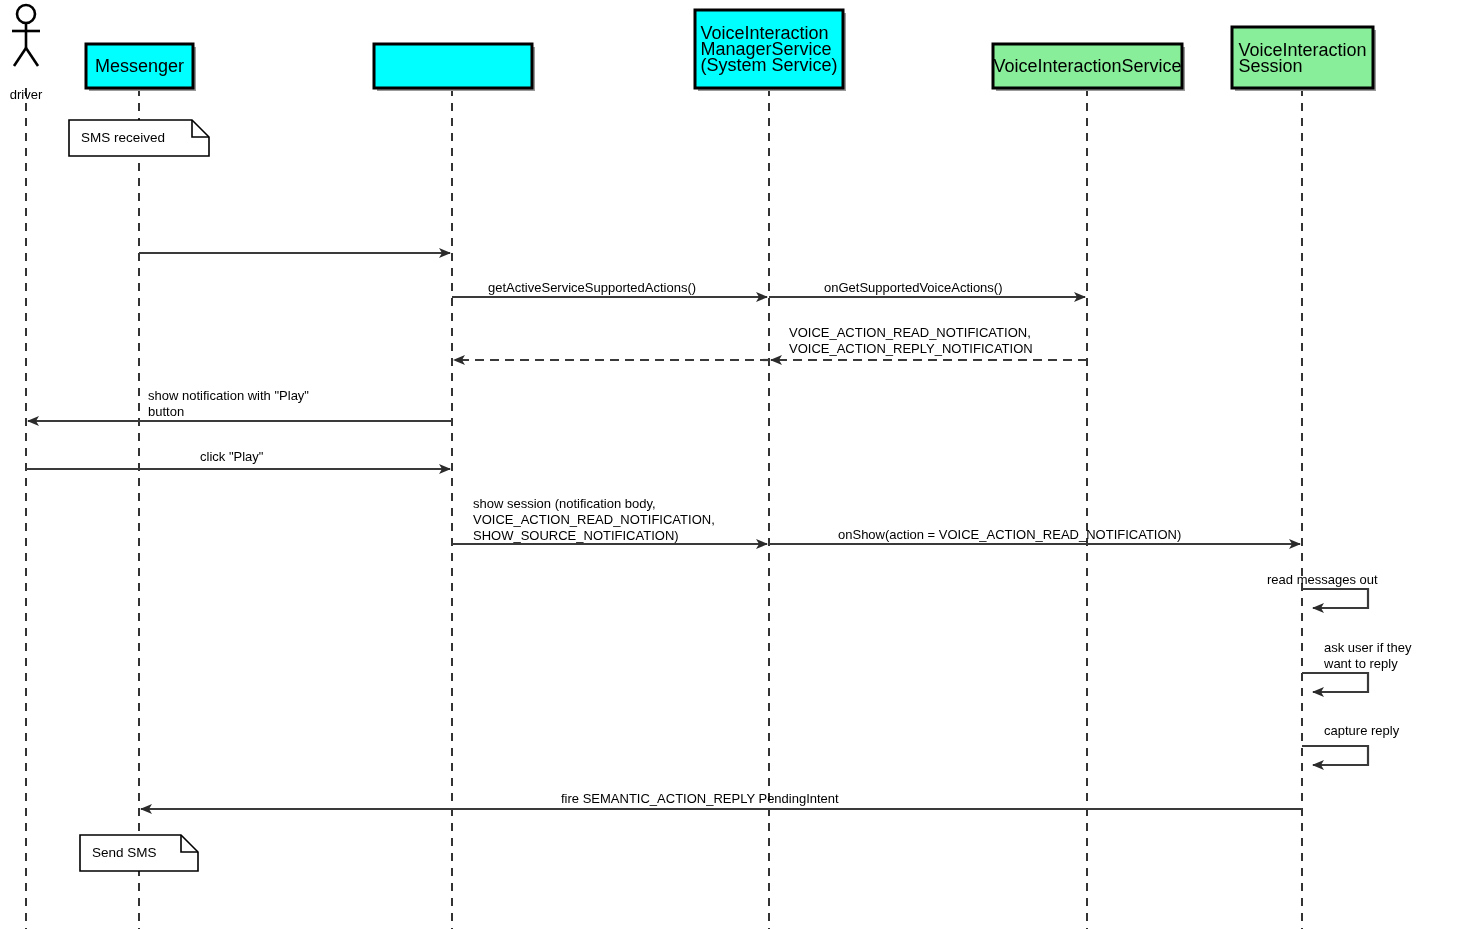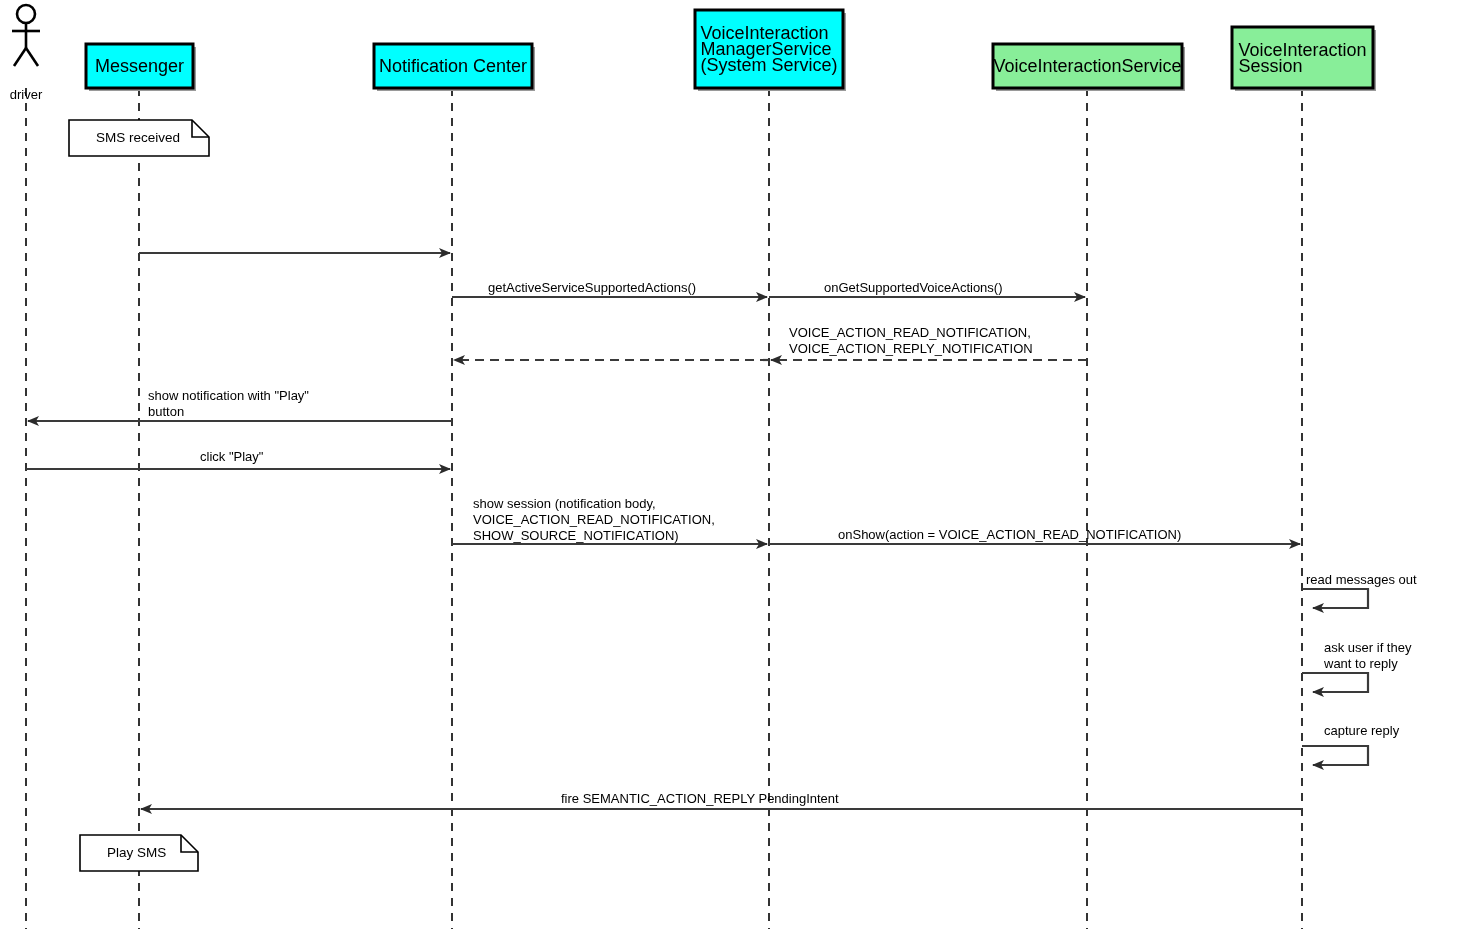--- a/index.html
+++ b/index.html
@@ -2,21 +2,21 @@
 <html><head>
 <meta charset="utf-8">
 <style>
   html,body{margin:0;padding:0;background:#ffffff;}
   body{font-family:"Liberation Sans",sans-serif;}
   #canvas{position:relative;width:1457px;height:929px;background:#ffffff;overflow:hidden;}
   svg.layer{position:absolute;left:0;top:0;width:1457px;height:929px;}
   .lbl{position:absolute;font-size:13px;color:#000;line-height:16px;white-space:pre;}
   .boxlabel{position:absolute;display:flex;align-items:center;justify-content:center;
             font-size:18px;line-height:16px;color:#000;pointer-events:none;}
-  .notelabel{position:absolute;font-size:13.5px;color:#000;line-height:16px;white-space:pre;margin-left:15px;}
+  .notelabel{position:absolute;font-size:13.5px;color:#000;line-height:16px;white-space:pre;}
   .actorlabel{position:absolute;font-size:13px;color:#000;margin-top:20px;}
 </style>
 </head>
 <body>
 
 <div id="canvas">
   <svg class="layer">
     <defs>
       <marker id="arrowFilled" markerWidth="12" markerHeight="10" refX="11" refY="5" orient="auto" markerUnits="userSpaceOnUse">
         <path d="M0,0 L12,5 L0,10 L3,5 Z" fill="#2b2b2b"></path>
@@ -75,48 +75,45 @@
     <g id="selfmsg-group">
         <path d="M1302,589 L1368,589 L1368,608 L1313,608" fill="none" stroke="#3a3a3a" stroke-width="2.2" marker-end="url(#arrowFilledL)"></path>
         <path d="M1302,673 L1368,673 L1368,692 L1313,692" fill="none" stroke="#3a3a3a" stroke-width="2.2" marker-end="url(#arrowFilledL)"></path>
         <path d="M1302,746 L1368,746 L1368,765 L1313,765" fill="none" stroke="#3a3a3a" stroke-width="2.2" marker-end="url(#arrowFilledL)"></path>
       </g>
   </svg>
   <div id="labels-layer" style="position:absolute;left:0;top:0;width:1457px;height:929px;">
       <div class="boxlabel" style="left: 86px; top: 44px; width: 107px; height: 44px; border-radius: 10px;">
         <span style="white-space: pre-line;">Messenger</span>
       </div>
-      <div class="boxlabel" style="left: 374px; top: 44px; width: 158px; height: 44px;">
-        <span style="white-space: pre-line;">Notification Center</span>
-      </div>
       <div class="boxlabel" style="left: 695px; top: 10px; width: 148px; height: 78px;">
         <span style="white-space: pre-line;">VoiceInteraction
 ManagerService
 (System Service)</span>
       </div>
       <div class="boxlabel" style="left: 993px; top: 44px; width: 189px; height: 44px;">
         <span style="white-space: pre-line;">VoiceInteractionService</span>
       </div>
       <div class="boxlabel" style="left: 1232px; top: 27px; width: 141px; height: 61px;">
         <span style="white-space: pre-line;">VoiceInteraction
 Session</span>
       </div>
       <div class="actorlabel" style="left: 4px; top: 67px; width: 44px; text-align: center;">driver</div>
       <div class="notelabel" style="left: 81px; top: 130px;">SMS received</div>
-      <div class="notelabel" style="left: 92px; top: 845px;">Play SMS</div>
+      <div class="notelabel" style="left: 92px; top: 845px;">Send SMS</div>
       <div class="lbl" style="left: 488px; top: 280px;">getActiveServiceSupportedActions()</div>
       <div class="lbl" style="left: 824px; top: 280px;">onGetSupportedVoiceActions()</div>
       <div class="lbl" style="left: 789px; top: 325px;">VOICE_ACTION_READ_NOTIFICATION,
 VOICE_ACTION_REPLY_NOTIFICATION</div>
       <div class="lbl" style="left: 148px; top: 388px;">show notification with "Play"
 button</div>
       <div class="lbl" style="left: 200px; top: 449px;">click "Play"</div>
       <div class="lbl" style="left: 473px; top: 496px;">show session (notification body,
 VOICE_ACTION_READ_NOTIFICATION,
 SHOW_SOURCE_NOTIFICATION)</div>
       <div class="lbl" style="left: 838px; top: 527px;">onShow(action = VOICE_ACTION_READ_NOTIFICATION)</div>
       <div class="lbl" style="left: 561px; top: 791px;">fire SEMANTIC_ACTION_REPLY PendingIntent</div>
-      <div class="lbl" style="left: 1306px; top: 572px;">read messages out</div>
+      <div class="lbl" style="left: 1267px; top: 572px;">read messages out</div>
       <div class="lbl" style="left: 1324px; top: 640px;">ask user if they
 want to reply</div>
       <div class="lbl" style="left: 1324px; top: 723px;">capture reply</div>
     </div>
 </div>
 
 </body></html>

